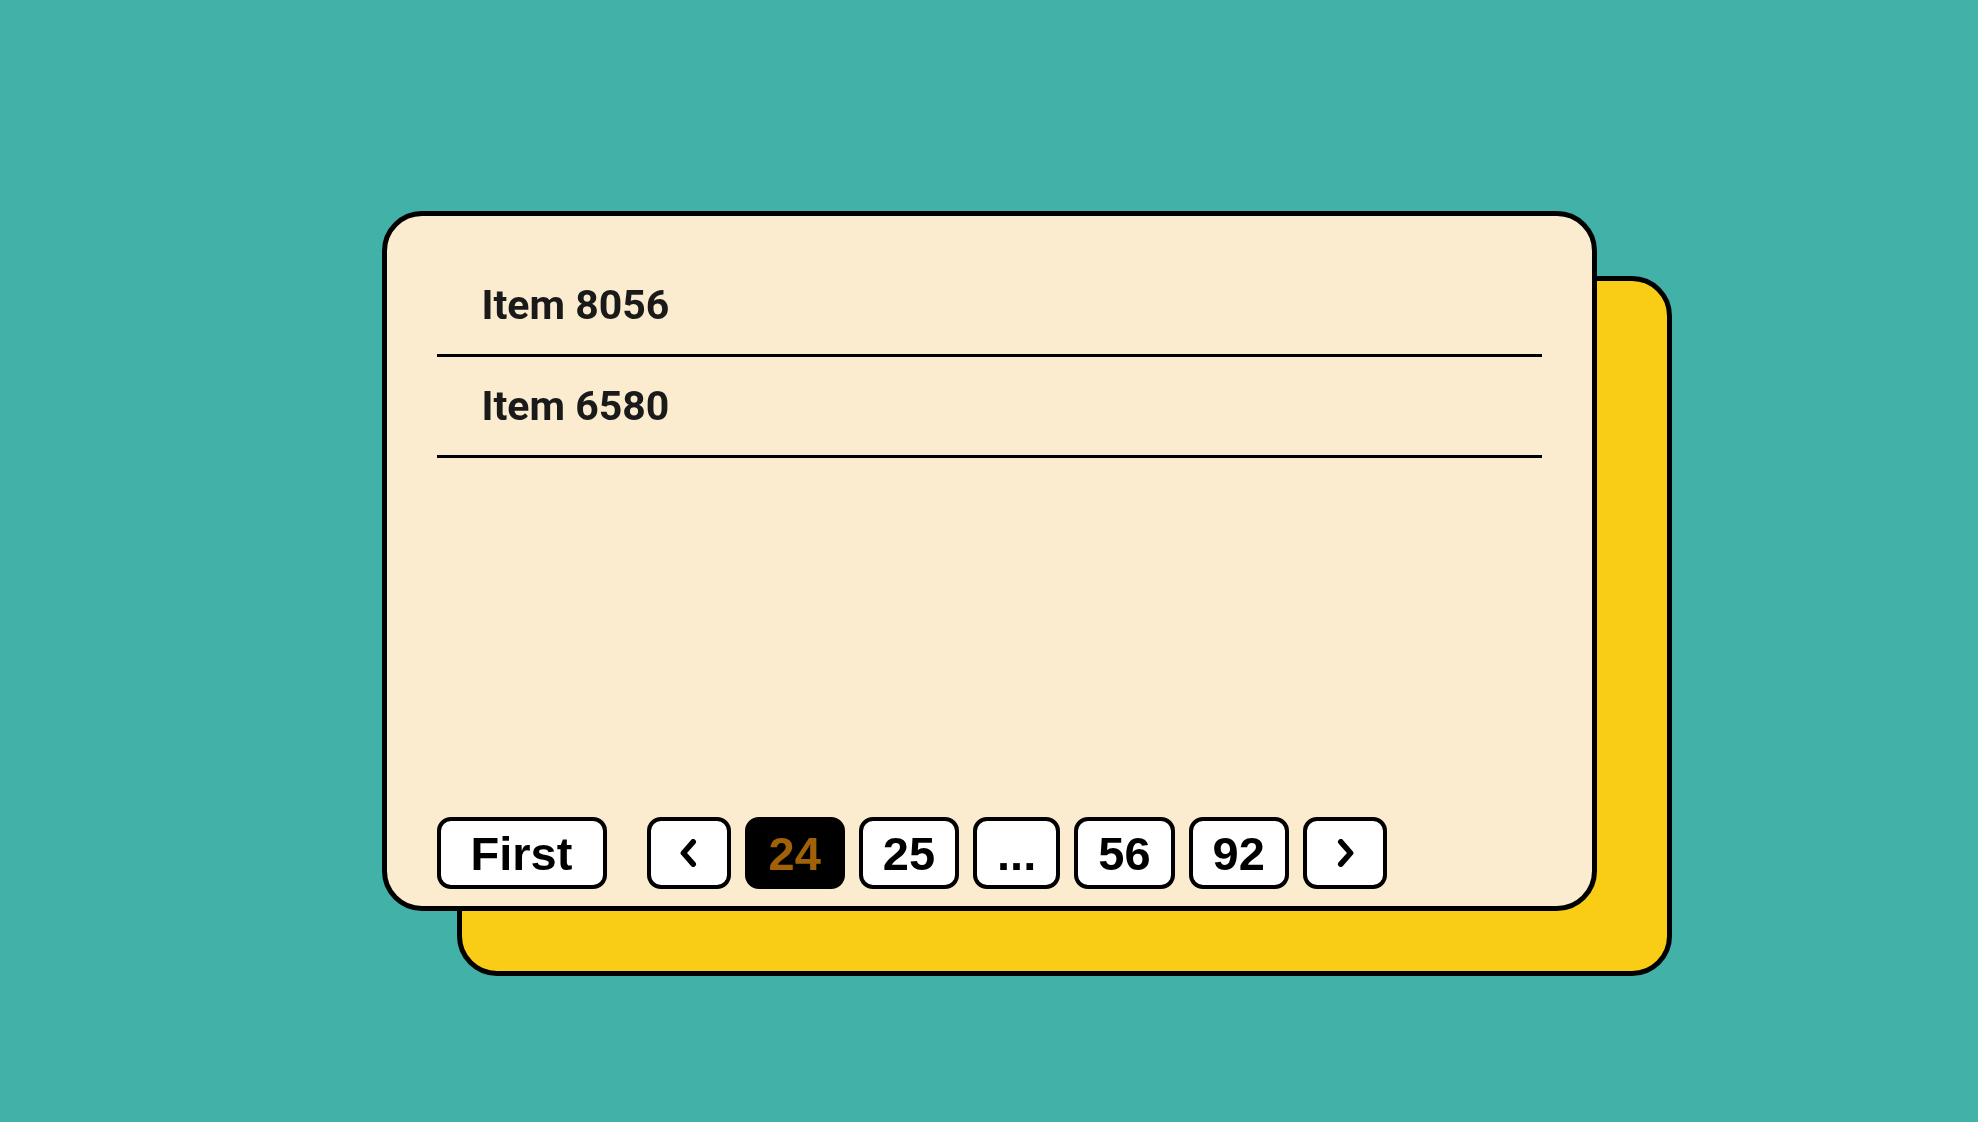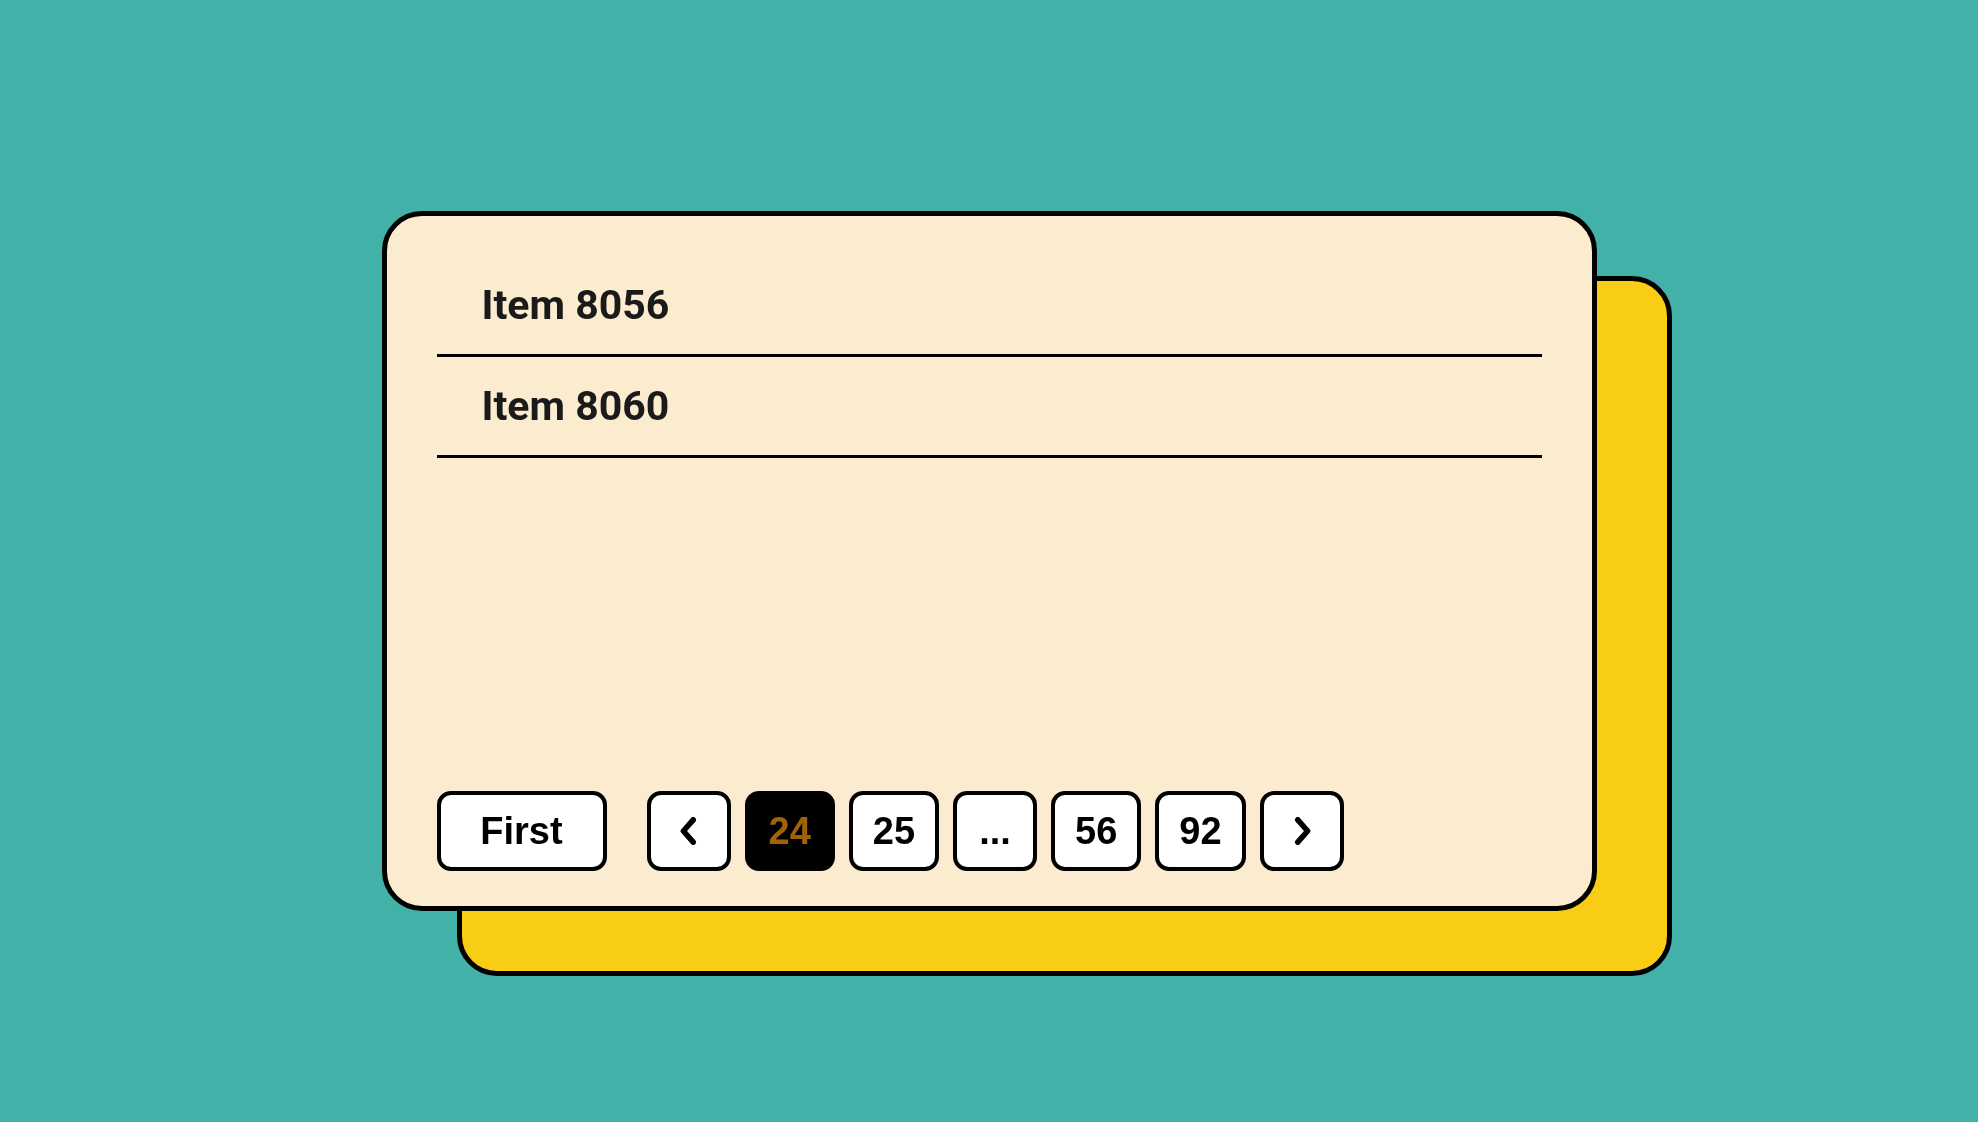--- a/index.html
+++ b/index.html
@@ -35,21 +35,21 @@
     }
 
     .card {
       position: relative;
       width: 1215px;
       height: 700px;
       background-color: #fbecd0;
       border: 5px solid #000;
       border-radius: 40px;
       z-index: 2;
-      padding: 40px 50px 35px 50px;
+      padding: 40px 50px 17px 50px;
       display: flex;
       flex-direction: column;
       justify-content: space-between;
     }
 
     .list {
       display: flex;
       flex-direction: column;
     }
 
@@ -61,25 +61,25 @@
       border-bottom: 3px solid #000;
     }
 
     .pagination {
       display: flex;
       gap: 14px;
       align-items: center;
     }
 
     .page-btn {
-      height: 80px;
+      height: 72px;
       background-color: #fff;
       border: 4px solid #000;
       border-radius: 14px;
-      font-size: 38px;
+      font-size: 47px;
       font-weight: 700;
       color: #000;
       display: flex;
       align-items: center;
       justify-content: center;
       cursor: pointer;
       padding: 0 20px;
       min-width: 84px;
     }
 
@@ -104,21 +104,21 @@
   </style>
 </head>
 <body>
 
 <div class="card-wrapper">
   <div class="card-shadow"></div>
   <div class="card">
 
     <div class="list">
       <div class="list-item">Item 8056</div>
-      <div class="list-item">Item 8060</div>
+      <div class="list-item">Item 6580</div>
     </div>
 
     <div class="pagination">
       <button class="page-btn wide">First</button>
       <div class="spacer"></div>
       <button class="page-btn">
         <svg class="chevron" viewBox="0 0 12 20" fill="none">
           <path d="M9 2 L2 10 L9 18" stroke="#000" stroke-width="4" stroke-linecap="round" stroke-linejoin="round"></path>
         </svg>
       </button>

